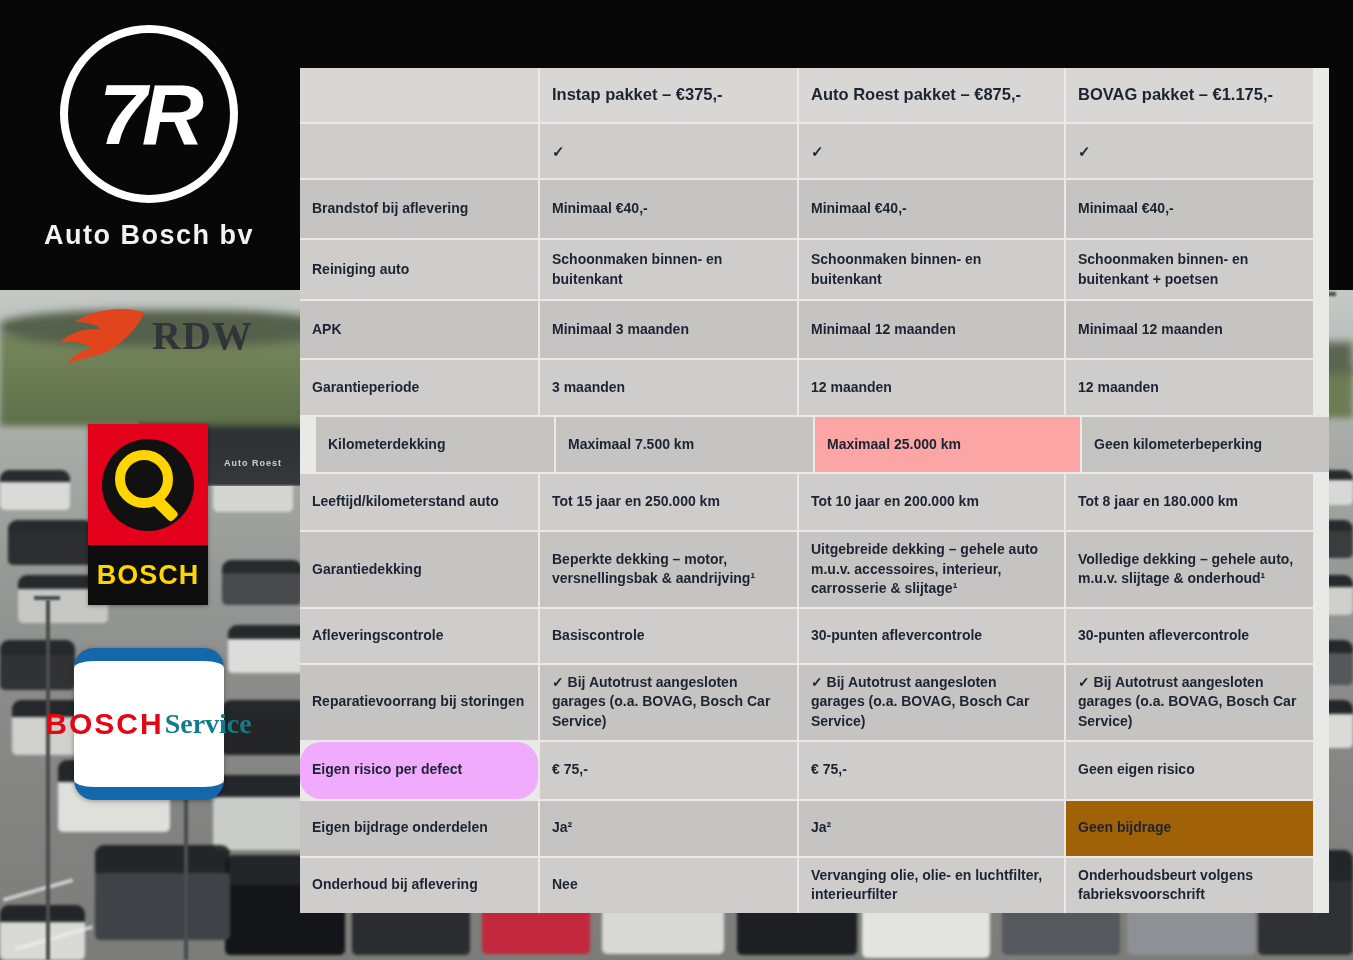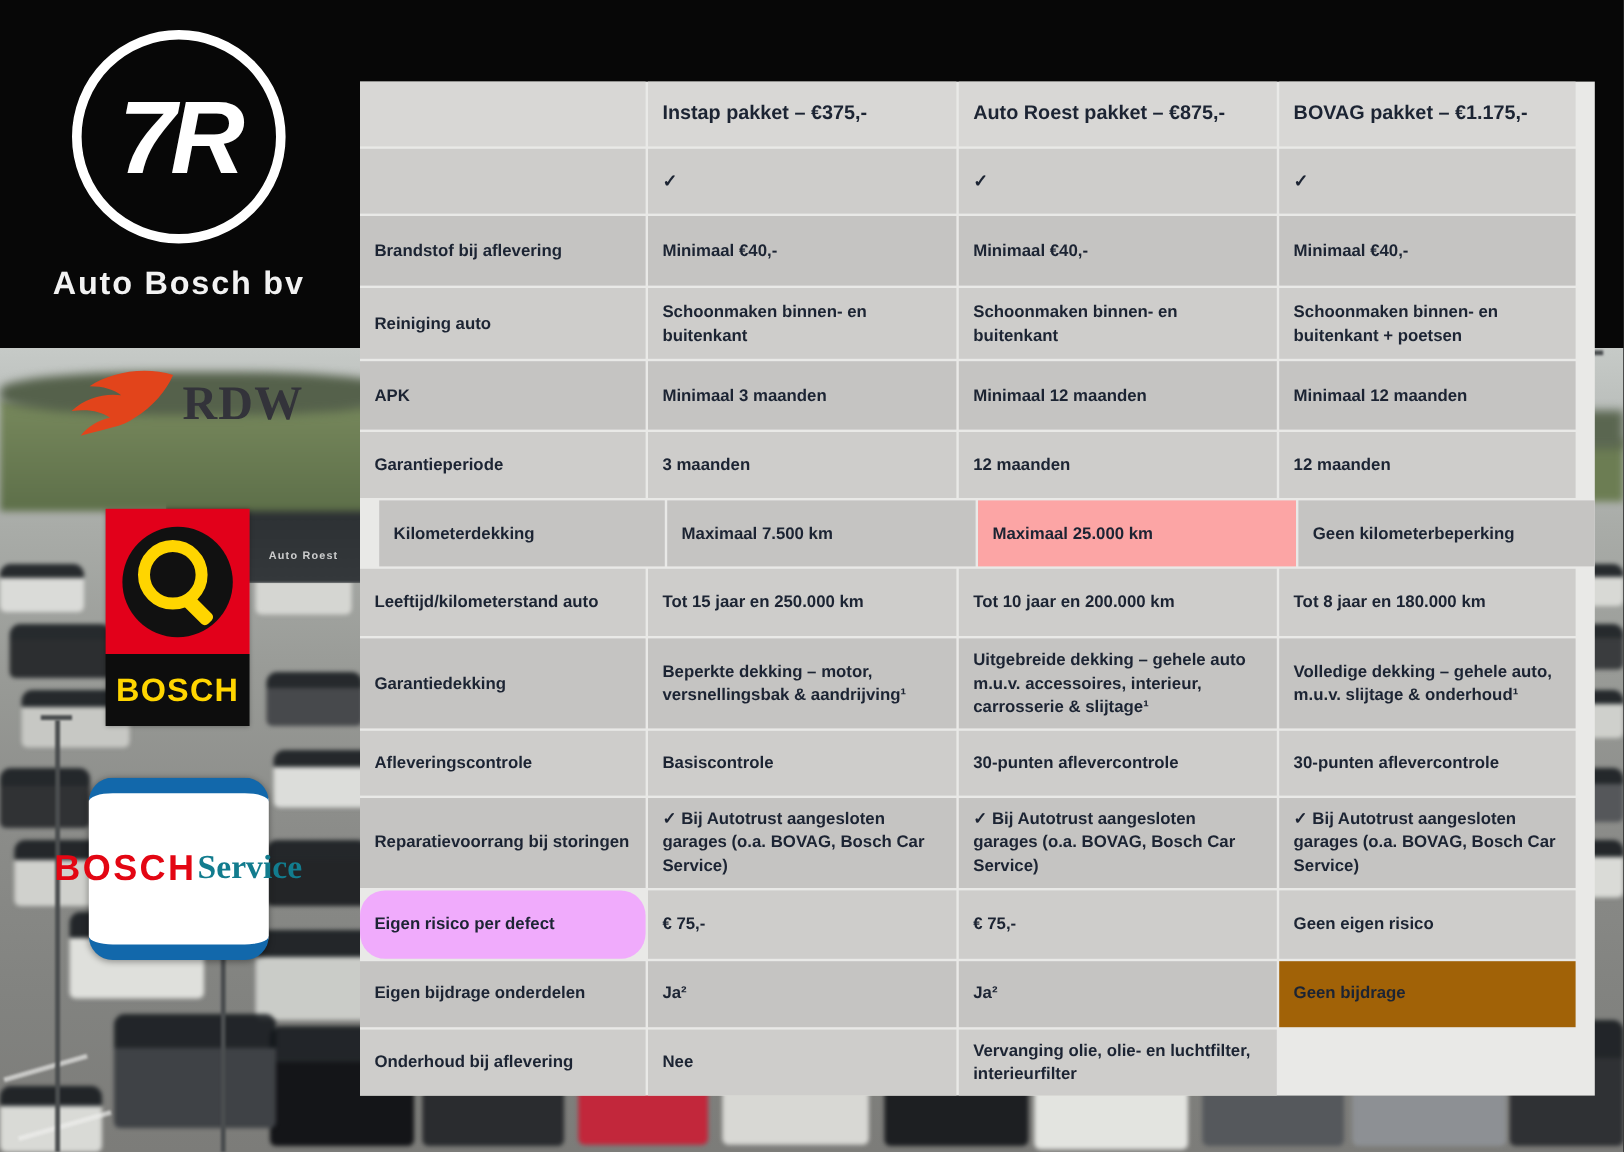--- a/index.html
+++ b/index.html
@@ -209,16 +209,17 @@
       <div class="trow" style="min-height: 55px;">
         <div class="tcell tlabel" style="background: rgb(197, 196, 194);">Eigen bijdrage onderdelen</div>
         <div class="tcell tdata" style="background: rgb(197, 196, 194);">Ja²</div>
         <div class="tcell tdata" style="background: rgb(197, 196, 194);">Ja²</div>
         <div class="tcell tdata" style="background: #a16207;">Geen bijdrage</div>
       </div>
       <div class="trow" style="min-height: 55px;">
         <div class="tcell tlabel" style="background: rgb(206, 205, 203);">Onderhoud bij aflevering</div>
         <div class="tcell tdata" style="background: rgb(206, 205, 203);">Nee</div>
         <div class="tcell tdata" style="background: rgb(206, 205, 203);">Vervanging olie, olie- en luchtfilter, interieurfilter</div>
+        <div class="tcell tdata" style="background: rgb(206, 205, 203);">Onderhoudsbeurt volgens fabrieksvoorschrift</div>
       </div>
     </div>
 
 </div>
 
 </body></html>

